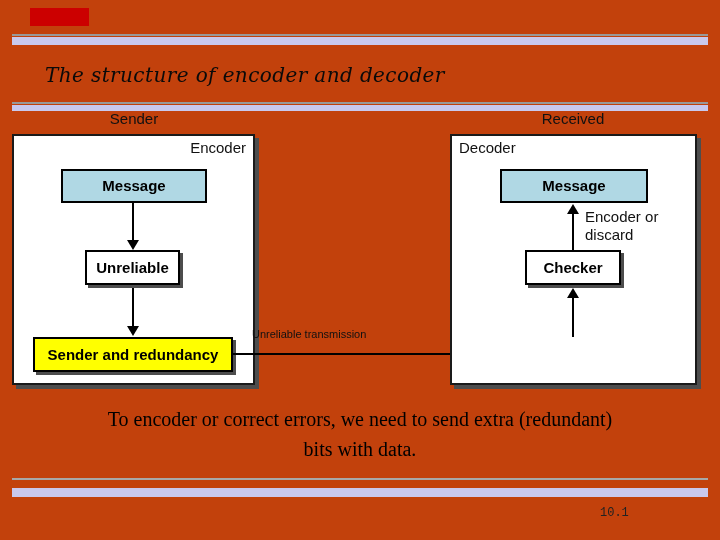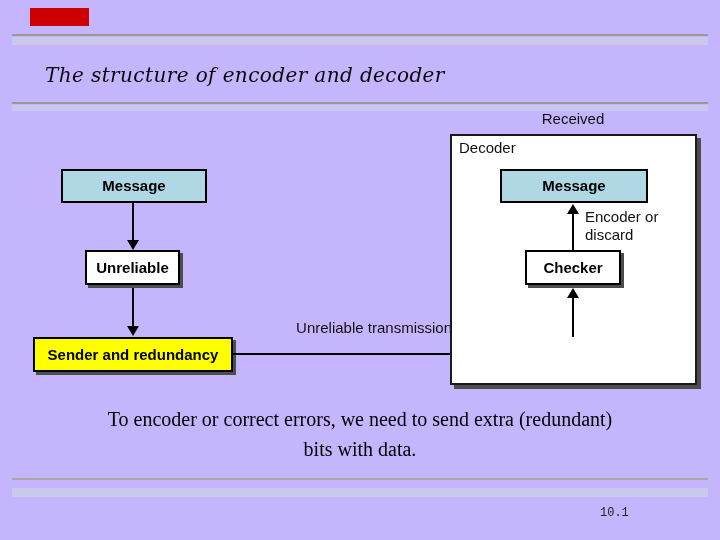--- a/index.html
+++ b/index.html
@@ -1,16 +1,16 @@
 <!DOCTYPE html>
 <html><head>
 <meta charset="utf-8">
 <style>
   html,body{margin:0;padding:0;background:#fff;}
-  #slide{position:relative;width:720px;height:540px;background:#c4b5fd;overflow:hidden;
+  #slide{position:relative;width:720px;height:540px;background:#c2410c;overflow:hidden;
          font-family:"Liberation Sans",sans-serif;color:#111;}
 
   
   .hairline{position:absolute;left:12px;width:696px;height:2px;background:#999;}
   .accent-bar{position:absolute;left:12px;width:696px;background:#c9c9ee;}
   .red-marker{position:absolute;left:30px;top:8px;width:59px;height:18px;background:#cc0000;}
 
   
   .title{position:absolute;left:45px;top:63px;font-family:"DejaVu Serif",serif;
          font-style:italic;font-size:20px;letter-spacing:.4px;color:#0a0a0a;}
@@ -34,40 +34,44 @@
   
   .vline{position:absolute;width:2px;background:#000;}
   .hline{position:absolute;height:2px;background:#000;}
   .head-down{position:absolute;width:0;height:0;border-left:6px solid transparent;
              border-right:6px solid transparent;border-top:10px solid #000;}
   .head-up{position:absolute;width:0;height:0;border-left:6px solid transparent;
            border-right:6px solid transparent;border-bottom:10px solid #000;}
   .head-right{position:absolute;width:0;height:0;border-top:6px solid transparent;
               border-bottom:6px solid transparent;border-left:15px solid #000;}
 
-  .trans-label{position:absolute;left:252px;top:319px;width:200px;text-align:right;
-               font-size:15px;color:#111;}
+  .trans-label{position:absolute;left:252px;top:328px;width:200px;text-align:left;
+               font-size:11px;color:#111;}
   .decision{position:absolute;left:585px;top:208px;font-size:15px;line-height:18px;color:#111;}
 </style>
 </head>
 <body>
 
 <div id="slide">
 
   <div class="red-marker"></div>
   <div class="hairline" style="top:34px"></div>
   <div class="accent-bar" style="top:37px;height:8px"></div>
 
   <div class="title">The structure of encoder and decoder</div>
 
   <div class="hairline" style="top:102px"></div>
   <div class="accent-bar" style="top:105px;height:6px"></div>
 
+  <div class="over-label" style="left:74px">Sender</div>
   <div class="over-label" style="left:513px">Received</div>
 
+  <div class="panel" style="left:12px;width:239px">
+    <div class="panel-label" style="right:7px">Encoder</div>
+  </div>
   <div class="dbox blue" style="left:61px;top:169px;width:142px;height:30px;line-height:30px">Message</div>
   <div class="vline" style="left:132px;top:203px;height:38px"></div>
   <div class="head-down" style="left:127px;top:240px"></div>
   <div class="dbox white-box" style="left:85px;top:250px;width:91px;height:31px;line-height:31px">Unreliable</div>
   <div class="vline" style="left:132px;top:288px;height:39px"></div>
   <div class="head-down" style="left:127px;top:326px"></div>
   <div class="dbox yellow" style="left:33px;top:337px;width:196px;height:31px;line-height:31px">Sender and redundancy</div>
 
   <div class="hline" style="left:233px;top:353px;width:223px"></div>
   <div class="head-right" style="left:455px;top:348px"></div>

